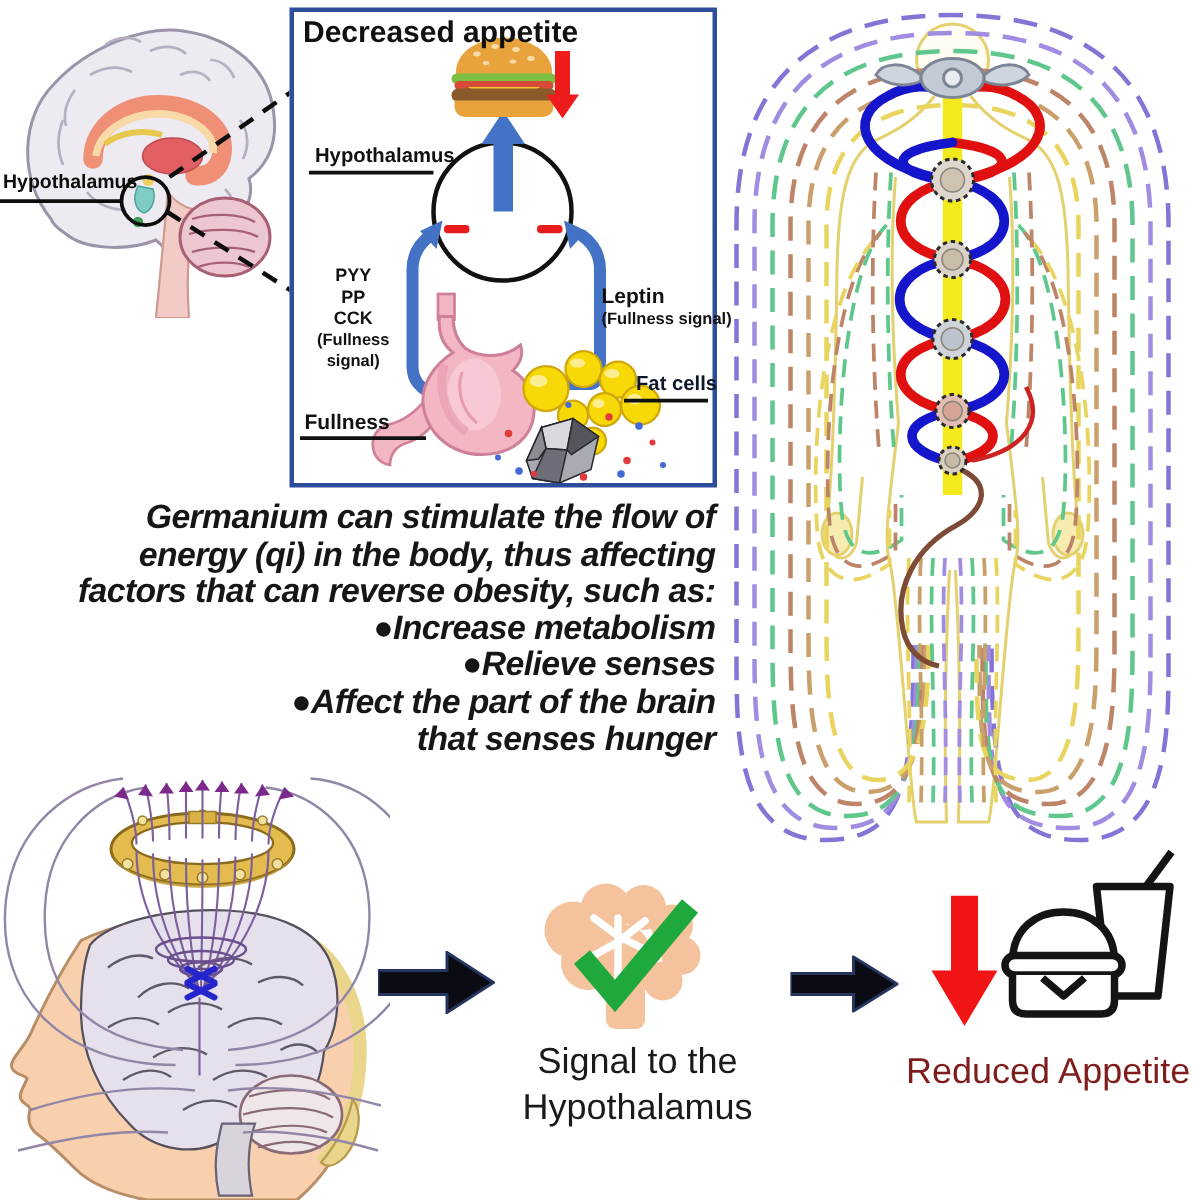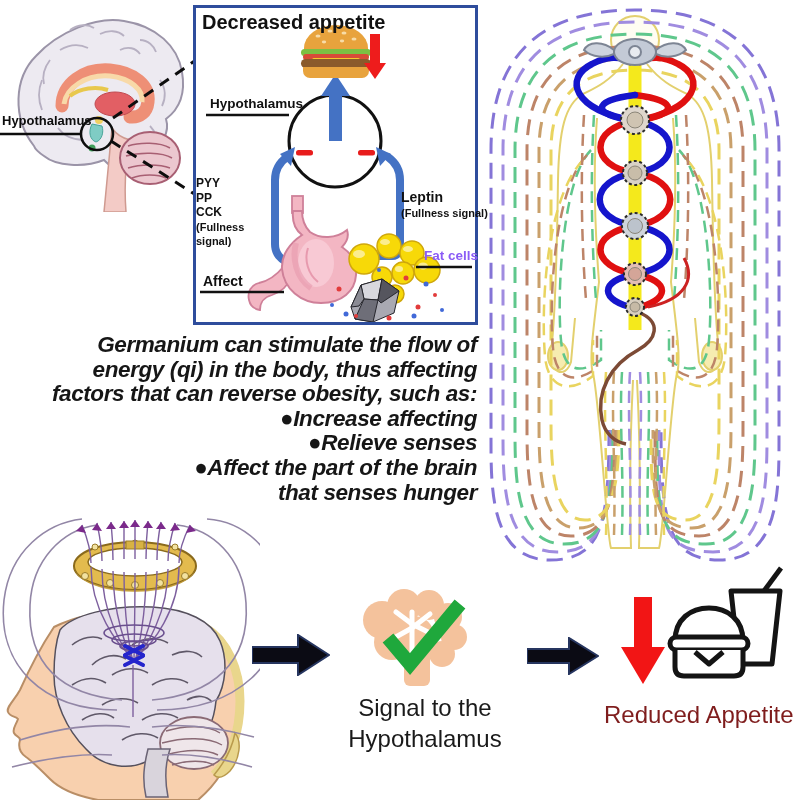--- a/index.html
+++ b/index.html
@@ -7,26 +7,26 @@
          font-family:"Liberation Sans",sans-serif;color:#161616;}
   .abs{position:absolute;}
   svg{display:block;}
   
   #brain-inset{left:0;top:5;width:196px;height:212px;}
   .inset-label{left:2px;top:113px;font-weight:bold;font-size:13px;color:#0d0d0d;white-space:nowrap;}
   
   #appetite-box{left:193px;top:5px;width:285px;height:320px;border:3px solid #2e4d9c;background:#fff;box-sizing:border-box;}
   .box-title{left:6px;top:3px;font-weight:bold;font-size:20px;color:#111;white-space:nowrap;}
   .box-hypo{left:14px;top:88px;font-weight:bold;font-size:13.5px;color:#111;white-space:nowrap;}
-  .pyy-block{left:0;top:168px;width:79px;text-align:left;font-weight:bold;font-size:12px;line-height:14.5px;color:#111;}
+  .pyy-block{left:0;top:168px;width:79px;text-align:center;font-weight:bold;font-size:12px;line-height:14.5px;color:#111;}
   .pyy-block .small{font-size:11px;}
   .leptin-block{left:205px;top:181px;font-weight:bold;font-size:14px;line-height:16px;color:#111;white-space:nowrap;}
   .leptin-block .small{font-size:11px;}
   .stomach-lab{left:7px;top:265px;font-weight:bold;font-size:14px;color:#111;}
-  .fat-lab{left:228px;top:240px;font-weight:bold;font-size:13.5px;color:#8b5cf6;white-space:nowrap;}
+  .fat-lab{left:228px;top:240px;font-weight:bold;font-size:13.5px;color:#0f172a;white-space:nowrap;}
   
   #claim{left:0;top:333px;width:477px;text-align:right;font-style:italic;}
   .claim-line{font-weight:bold;font-size:22.5px;line-height:24.6px;letter-spacing:-0.4px;color:#161616;white-space:nowrap;}
   
   #energy-body{left:488px;top:0;width:312px;height:575px;}
   
   #bracelet-head{left:2px;top:505px;width:258px;height:295px;}
   
   #flow-arrow-1{left:252px;top:634px;}
   #brain-check{left:352px;top:584px;}
@@ -200,21 +200,21 @@
     <div class="abs pyy-block">
       <div>PYY</div>
       <div>PP</div>
       <div>CCK</div>
       <div class="small">(Fullness signal)</div>
     </div>
     <div class="abs leptin-block">
       <div>Leptin</div>
       <div class="small">(Fullness signal)</div>
     </div>
-    <div class="abs stomach-lab">Affect</div>
+    <div class="abs stomach-lab">Fullness</div>
     <div class="abs fat-lab">Fat cells</div>
   </div>
 
   <div id="energy-body" class="abs">
     <svg width="312" height="575" viewBox="0 0 312 575">
 
       <g stroke="#e3d06e" stroke-width="2" fill="none">
         <circle cx="147" cy="40" r="24" fill="#fffdf2"></circle>
         <path d="M135,64 C121,82 107,88 95,94"></path>
           <path d="M159,64 C173,82 187,88 199,94"></path>
@@ -302,21 +302,21 @@
             <circle cx="147" cy="307" r="5" fill="#c6baa6" stroke="#8a8578"></circle>
           </g>
       </g>
     </svg>
   </div>
 
   <div id="claim" class="abs">
     <div class="claim-line">Germanium can stimulate the flow of</div>
     <div class="claim-line">energy (qi) in the body, thus affecting</div>
     <div class="claim-line">factors that can reverse obesity, such as:</div>
-    <div class="claim-line">●Increase affecting</div>
+    <div class="claim-line">●Increase metabolism</div>
     <div class="claim-line">●Relieve senses</div>
     <div class="claim-line">●Affect the part of the brain</div>
     <div class="claim-line">that senses hunger</div>
   </div>
 
   <div id="bracelet-head" class="abs">
     <svg width="258" height="295" viewBox="0 0 258 295">
 
       <path d="M52,122 C40,140 30,158 18,185 C12,196 4,202 6,207 C8,212 14,211 16,214 C14,220 10,224 12,228
                C14,232 18,231 18,235 C16,242 18,248 24,252 C30,256 40,266 48,274 C60,286 80,292 96,295

